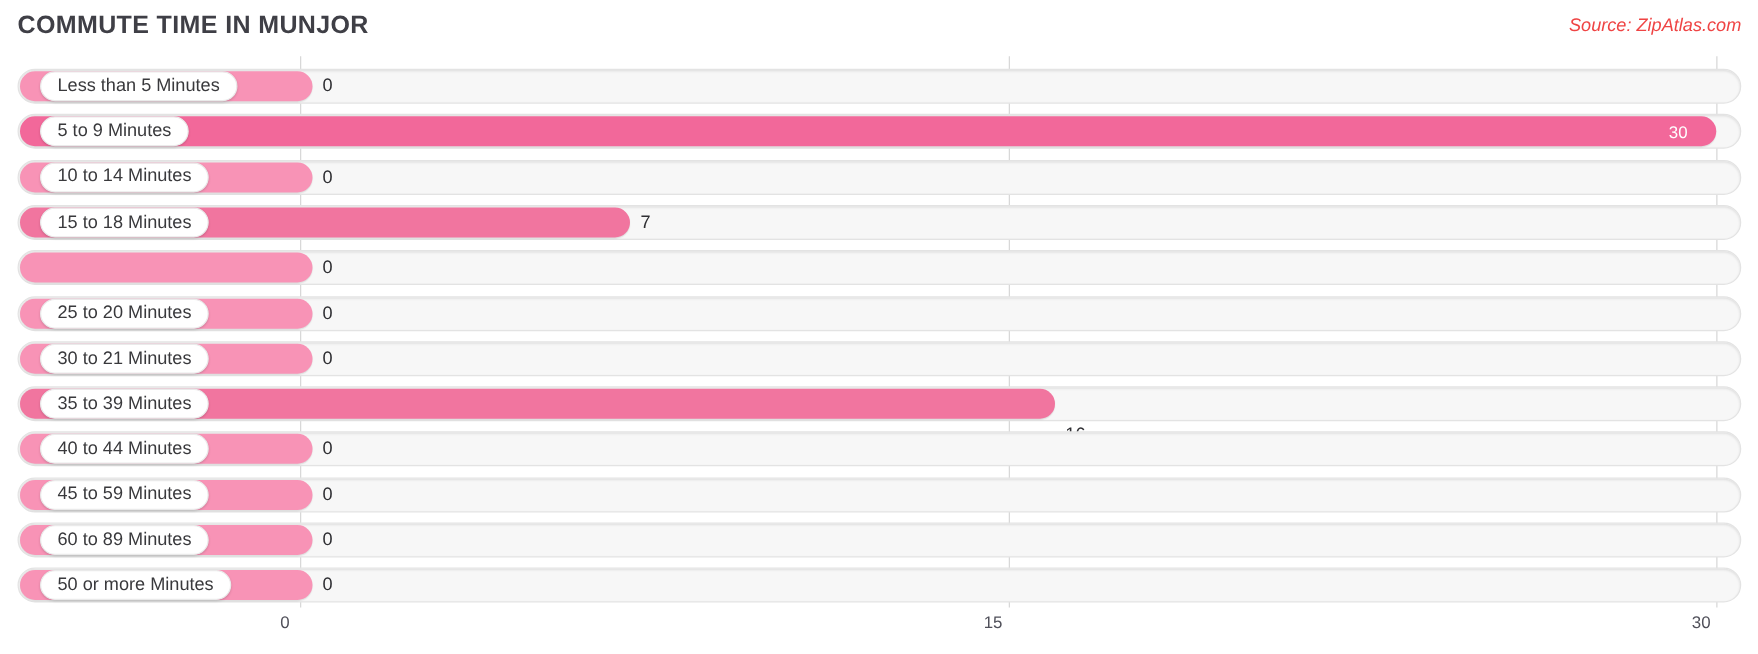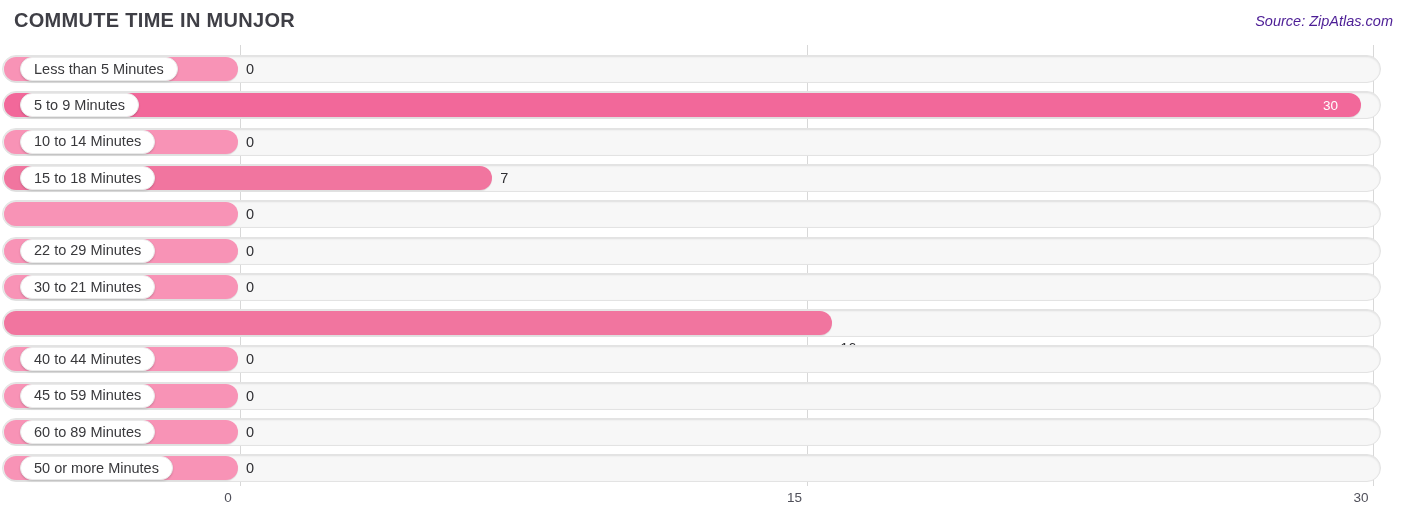--- a/index.html
+++ b/index.html
@@ -33,21 +33,21 @@
     color: #3f3f46;
     font-weight: 700;
     white-space: nowrap;
   }
   .chart-source {
     position: absolute;
     right: 13px;
     top: 13px;
     font-size: 14.5px;
     font-style: italic;
-    color: #4c1d95;
+    color: #ef4444;
     white-space: nowrap;
   }
 
   
   .plot {
     position: absolute;
     left: 0;
     top: 45px;
     width: 1406px;
     height: 441px;
@@ -70,21 +70,21 @@
 
   .rows {
     position: absolute;
     left: 0; top: 0;
     width: 1406px;
     height: 441px;
   }
 
   .row {
     position: absolute;
-    left: 2px;
+    left: 14px;
     width: 1379px;
     height: 39px;
   }
 
   
   .track {
     position: absolute;
     left: 0;
     top: 0;
     width: 100%;
@@ -217,35 +217,38 @@
       </div>
       <div class="row" style="top: 155.2px;">
         <div class="track"></div>
         <div class="bar" style="width: 234px; background: rgb(248, 147, 182);"></div>
         <div class="value-out" style="left: 244px;">0</div>
       </div>
       <div class="row" style="top: 191.5px;">
         <div class="track"></div>
         <div class="bar" style="width: 234px; background: rgb(248, 147, 182);"></div>
         <div class="label-pill">
-          <span>22 to 29 Minutes</span>
+          <span>25 to 20 Minutes</span>
         </div>
         <div class="value-out" style="left: 244px;">0</div>
       </div>
       <div class="row" style="top: 227.8px;">
         <div class="track"></div>
         <div class="bar" style="width: 234px; background: rgb(248, 147, 182);"></div>
         <div class="label-pill">
           <span>30 to 21 Minutes</span>
         </div>
         <div class="value-out" style="left: 244px;">0</div>
       </div>
       <div class="row" style="top: 264.1px;">
         <div class="track"></div>
         <div class="bar" style="width: 828.267px; background: rgb(241, 117, 159);"></div>
+        <div class="label-pill">
+          <span>35 to 39 Minutes</span>
+        </div>
         <div class="value-out" style="left: 838.267px; margin-top: 25px;">16</div>
       </div>
       <div class="row" style="top: 300.4px; text-align: right;">
         <div class="track"></div>
         <div class="bar" style="width: 234px; background: rgb(248, 147, 182);"></div>
         <div class="label-pill">
           <span>40 to 44 Minutes</span>
         </div>
         <div class="value-out" style="left: 244px;">0</div>
       </div>

